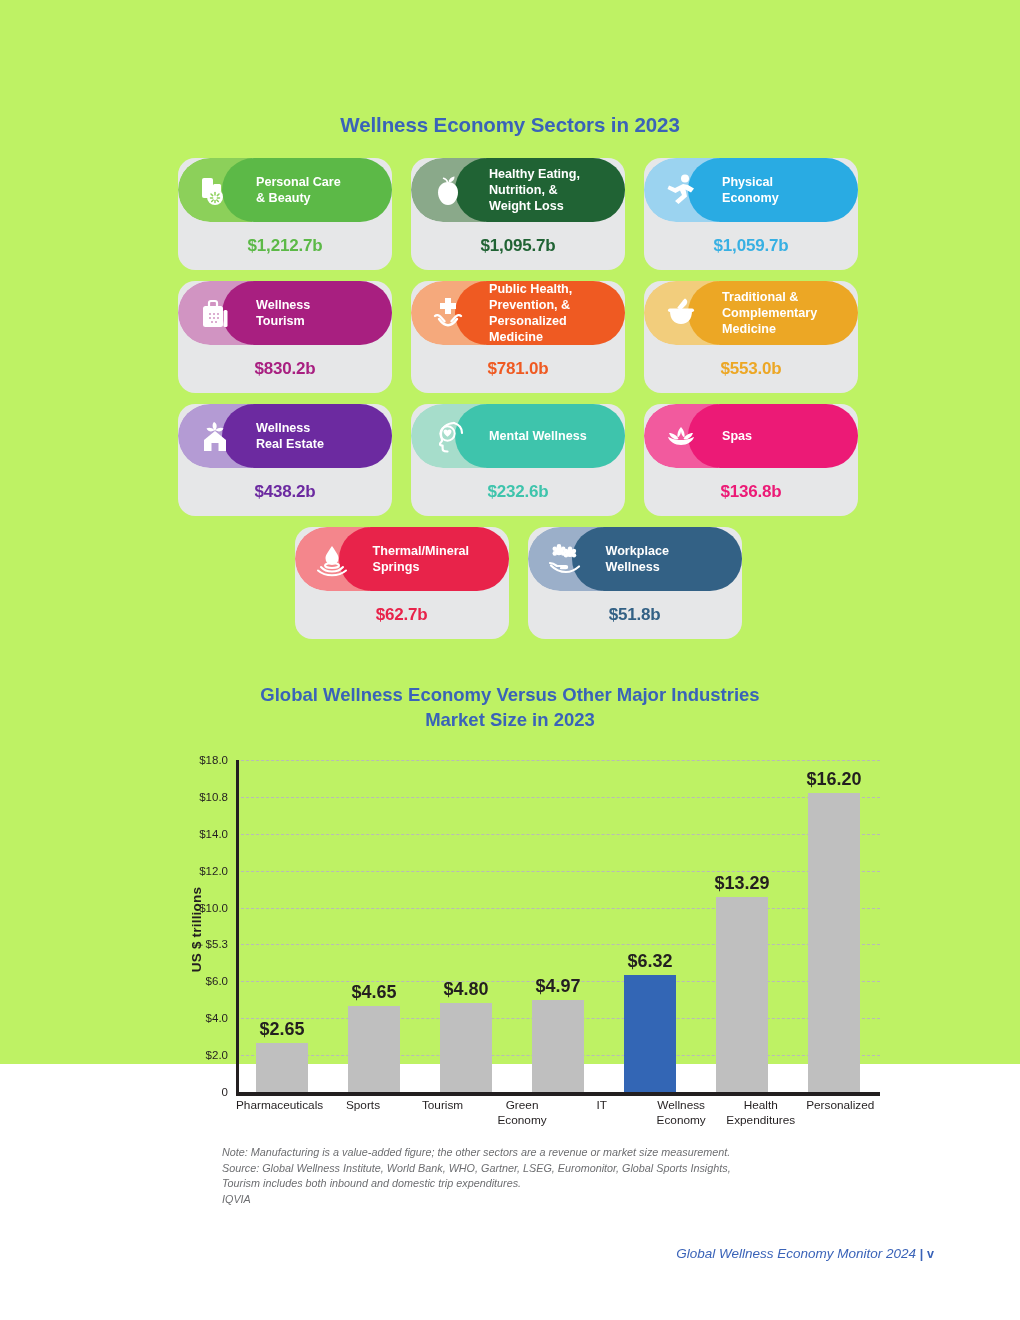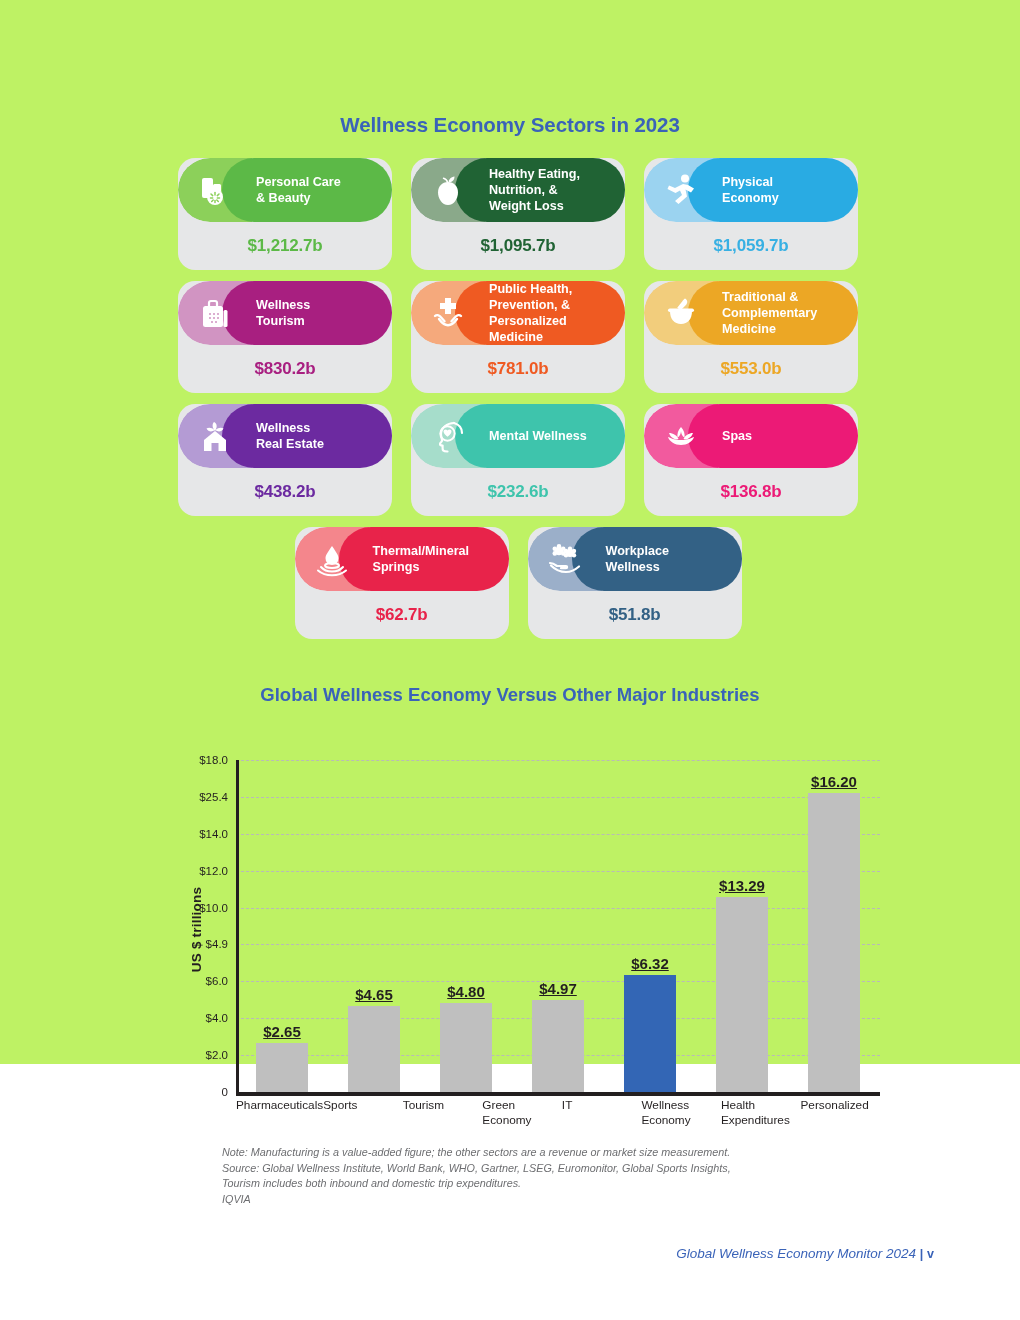--- a/index.html
+++ b/index.html
@@ -193,41 +193,41 @@
   .bar-slot {
     flex: 1 1 0;
     height: 332px;
     position: relative;
     display: flex;
     flex-direction: column;
     justify-content: flex-end;
     align-items: center;
   }
   .bar-val {
-    font-size: 15px;
+    font-size: 18px;
     font-weight: bold;
     color: #231f20;
     margin-bottom: 3px;
     white-space: nowrap;
-    text-decoration: underline;
   }
   .bar-rect {
     width: 52px;
     background: #bfbfbf;
   }
   .bar-rect.hl { background: #3366b5; }
   .xticks {
     position: absolute;
     left: 86px;
     top: 346px;
     width: 644px;
     display: flex;
   }
   .xtick {
     flex: 1 1 0;
+    text-align: center;
     font-size: 11.8px;
     color: #231f20;
     line-height: 1.25;
   }
 
   .chart-note {
     position: absolute;
     left: 222px;
     top: 1145px;
     width: 650px;
@@ -504,31 +504,32 @@
               <div>Wellness</div>
             </div>
           </div>
           <div class="card-value" style="color: rgb(51, 97, 133);">$51.8b</div>
         </div>
       </div>
   </div>
 
   <div class="chart-title">
     <div>Global Wellness Economy Versus Other Major Industries</div>
+    <div>Market Size in 2023</div>
   </div>
 
   <div class="chart-area">
     <div class="ylabel">US $ trillions</div>
     <div class="yticks-holder">
         <div class="ytick" style="top: 8px;">$18.0</div>
-        <div class="ytick" style="top: 44.8889px;">$25.4</div>
+        <div class="ytick" style="top: 44.8889px;">$10.8</div>
         <div class="ytick" style="top: 81.7778px;">$14.0</div>
         <div class="ytick" style="top: 118.667px;">$12.0</div>
         <div class="ytick" style="top: 155.556px;">$10.0</div>
-        <div class="ytick" style="top: 192.444px;">$4.9</div>
+        <div class="ytick" style="top: 192.444px;">$5.3</div>
         <div class="ytick" style="top: 229.333px;">$6.0</div>
         <div class="ytick" style="top: 266.222px;">$4.0</div>
         <div class="ytick" style="top: 303.111px;">$2.0</div>
         <div class="ytick" style="top: 340px;">0</div>
       </div>
     <div class="plot">
       <div class="grid-holder">
           <div class="gridline" style="top: 0px;"></div>
           <div class="gridline" style="top: 36.8889px;"></div>
           <div class="gridline" style="top: 73.7778px;"></div>

